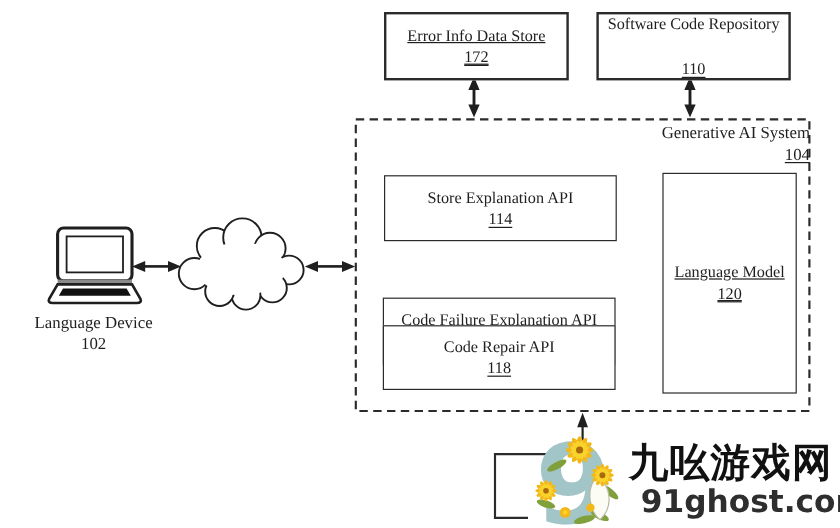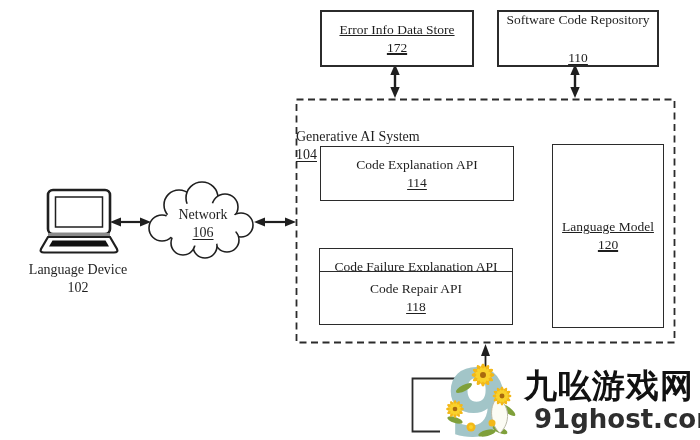--- a/index.html
+++ b/index.html
@@ -13,22 +13,22 @@
     display:flex;flex-direction:column;align-items:center;justify-content:center;
     text-align:center;font-size:13.5px;line-height:1.3;
   }
   .node .ref, .ref{ text-decoration:underline; text-underline-offset:2px; }
   .floatlabel{
     position:absolute;display:flex;flex-direction:column;align-items:center;
     text-align:center;font-size:13.5px;line-height:1.3;background:transparent;
   }
   .floatlabel.plain .ref{ text-decoration:none; }
   #gen-title{
-    position:absolute;left:296px;top:99px;width:379px;text-align:left;
-    font-size:14px;line-height:1.25;padding-top:4px;margin-top:25px;
+    position:absolute;left:296px;top:99px;width:379px;text-align:right;
+    font-size:14px;line-height:1.25;padding-top:4px;
   }
   #watermark{position:absolute;left:440px;top:362px;width:260px;height:78px;}
   #wm-logo{position:absolute;left:0;top:0;}
   #wm-name{
     position:absolute;left:84px;top:10px;width:176px;
     font-family:Liberation Mono, monospace;
     font-weight:bold;font-size:33px;line-height:1;color:#111111;
     letter-spacing:1px;white-space:nowrap;
   }
   #wm-domain{
@@ -107,43 +107,39 @@
     <span>Software Code Repository</span>
     <span class="ref">110</span>
   </div>
 
   <div id="gen-title">
     <div>Generative AI System</div>
     <div class="ref">104</div>
   </div>
 
   <div class="node" style="left:320px;top:146px;width:192px;height:53px;">
-    <span>Code Explanation API</span>
+    <span>Store Explanation API</span>
     <span class="ref">114</span>
   </div>
 
   <div class="node" style="left:319px;top:208px;width:192px;height:54px;margin-top:40px;">
     <span>Code Failure Explanation API</span>
     <span class="ref">116</span>
   </div>
 
   <div class="node" style="left:319px;top:271px;width:192px;height:52px;">
     <span>Code Repair API</span>
     <span class="ref">118</span>
   </div>
 
   <div class="node" style="left:552px;top:144px;width:110px;height:182px;border-width:1.5px;text-decoration:underline;">
     <span>Language Model</span>
     <span class="ref">120</span>
   </div>
 
-  <div class="floatlabel" style="left:158px;top:206px;width:90px;font-size:14px;">
-    <span>Network</span>
-    <span class="ref">106</span>
-  </div>
 
   <div class="floatlabel plain" style="left:16px;top:261px;width:124px;font-size:14px;">
     <span>Language Device</span>
     <span class="ref">102</span>
   </div>
 
   <div id="watermark">
     <svg id="wm-logo" width="90" height="78" viewBox="0 0 90 78" xmlns="http://www.w3.org/2000/svg">
       <defs>
         <g id="fl">

